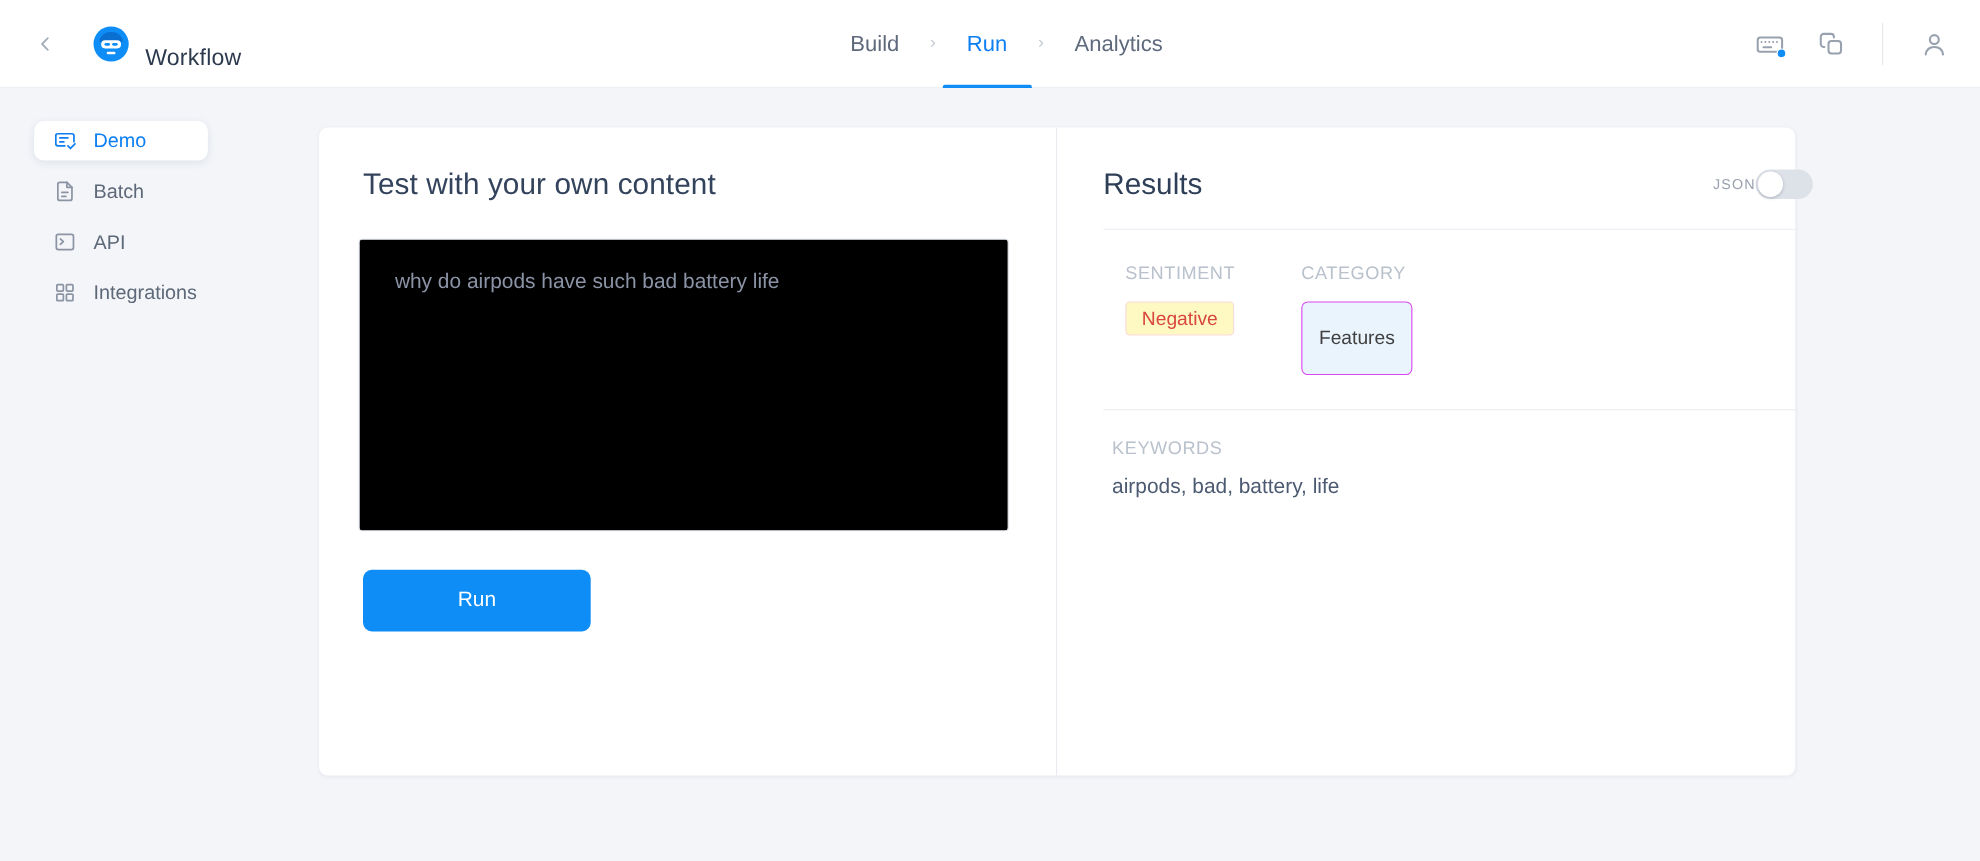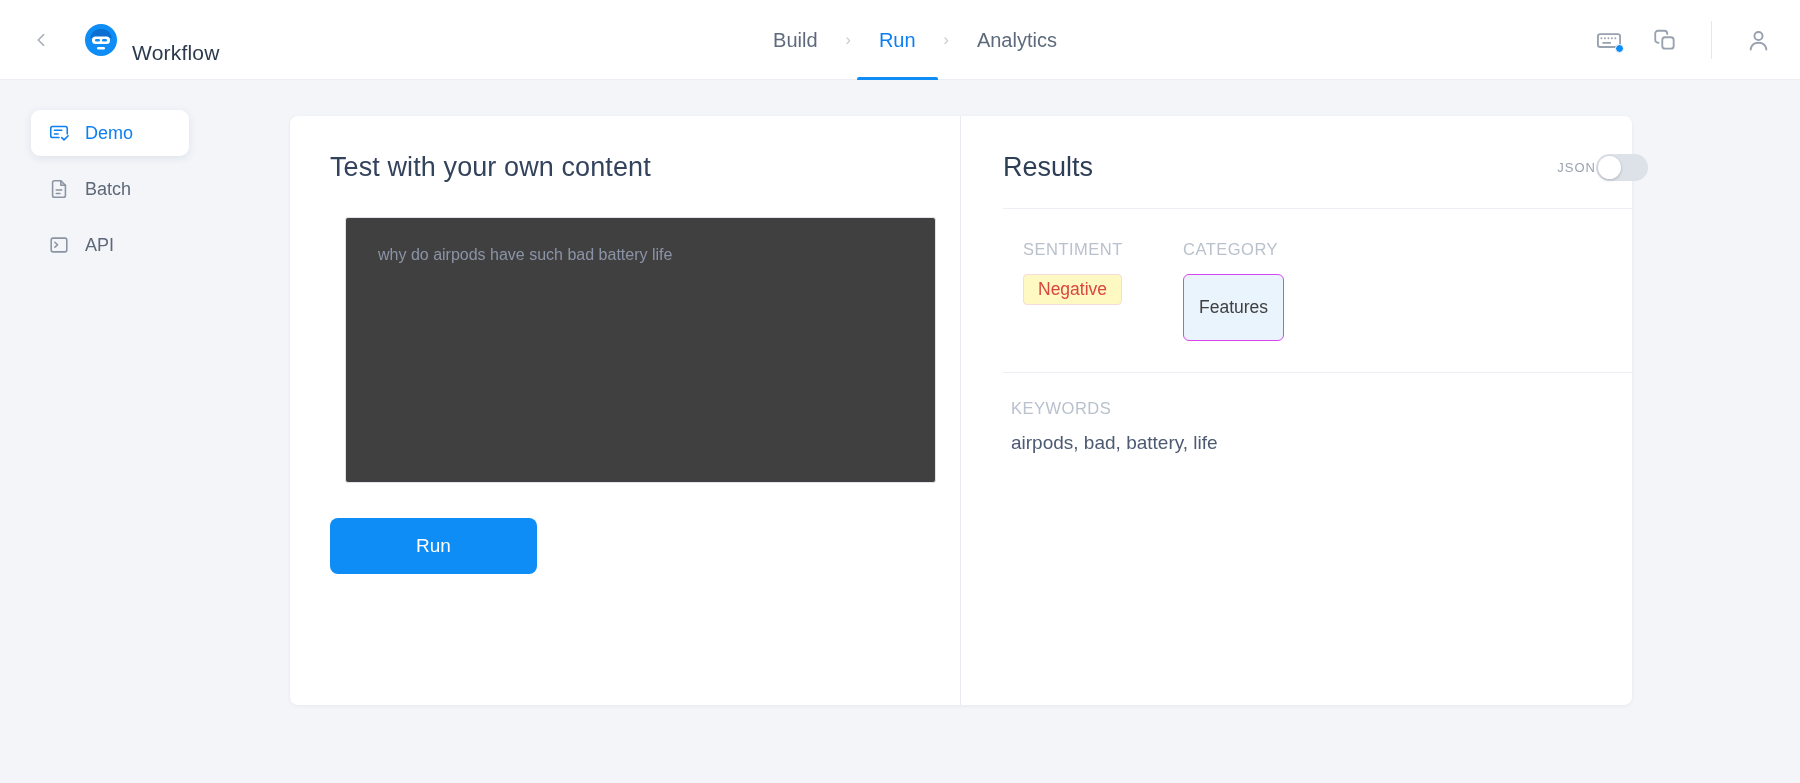--- a/index.html
+++ b/index.html
@@ -53,21 +53,21 @@
     color:#98a1ae; cursor:pointer; background:none; border:none; position:relative;
   }
   .v-divider { width:1px; height:38px; background:#e4e7ec; margin:0 8px; }
   .notif-dot {
     position:absolute; right:3px; bottom:5px; width:9px; height:9px;
     border-radius:50%; background:#0d8df5; border:1.5px solid #fff;
   }
   
   .sidebar { position:absolute; left:31px; top:110px; width:158px; }
   .side-item {
-    width:158px; height:46px; display:flex; align-items:center;
+    width:158px; height:36px; display:flex; align-items:center;
     margin-bottom:10px; border-radius:9px; cursor:pointer;
     color:#5d6878; font-size:18px; background:none; border:none; font-family:inherit;
     padding:0 0 0 17px; text-align:left;
   }
   .side-item .s-icon { width:22px; height:22px; margin-right:15px; color:#8b94a3; flex:none; }
   .side-item.active {
     background:#ffffff; color:#0d7ff2;
     box-shadow:0 2px 8px rgba(40,60,90,.10);
   }
   .side-item.active .s-icon { color:#0d7ff2; }
@@ -80,24 +80,24 @@
   .pane-left { position:absolute; left:0; top:0; width:670px; height:589px; }
   .pane-right {
     position:absolute; left:670px; top:0; width:712px; height:589px;
     border-left:1px solid #e8ebf0;
   }
   .test-heading {
     position:absolute; left:40px; top:36px;
     font-size:27px; font-weight:500; color:#33435c; letter-spacing:.1px;
   }
   .test-input {
-    position:absolute; left:55px; top:101px; width:591px; height:266px;
+    position:absolute; left:36px; top:101px; width:591px; height:266px;
     border:1px solid #e0e4ea; border-radius:3px; resize:none;
-    padding:26px 32px; font-family:inherit; font-size:16px; line-height:1.4;
-    color:#8b93a6; outline:none; background:#404040;
+    padding:26px 32px; font-family:inherit; font-size:19px; line-height:1.4;
+    color:#8b93a6; outline:none; background:#000000;
   }
   .run-btn {
     position:absolute; left:40px; top:402px; width:207px; height:56px;
     background:#0d8df5; border:none; border-radius:8px; cursor:pointer;
     color:#ffffff; font-size:19px; font-family:inherit;
   }
   
   .results-heading {
     position:absolute; left:42px; top:36px;
     font-size:27px; font-weight:500; color:#2e3e57;
@@ -231,20 +231,31 @@
   <button class="side-item">
     <span class="s-icon">
       <svg width="22" height="22" viewBox="0 0 24 24" fill="none" stroke="currentColor" stroke-width="1.7" stroke-linecap="round" stroke-linejoin="round">
         <rect x="3.5" y="4.5" width="17" height="15" rx="2"></rect>
         <polyline points="7.5 9 10.5 11.7 7.5 14.4"></polyline>
       </svg>
     </span>
     <span>API</span>
   </button>
 
+  <button class="side-item">
+    <span class="s-icon">
+      <svg width="22" height="22" viewBox="0 0 24 24" fill="none" stroke="currentColor" stroke-width="1.7" stroke-linejoin="round">
+        <rect x="4" y="4" width="6.5" height="6.5" rx="1"></rect>
+        <rect x="13.5" y="4" width="6.5" height="6.5" rx="1"></rect>
+        <rect x="4" y="13.5" width="6.5" height="6.5" rx="1"></rect>
+        <rect x="13.5" y="13.5" width="6.5" height="6.5" rx="1"></rect>
+      </svg>
+    </span>
+    <span>Integrations</span>
+  </button>
 </div>
 
 <div class="card">
 
   <div class="pane-left">
     <div class="test-heading">Test with your own content</div>
     <textarea class="test-input" spellcheck="false" style="">why do airpods have such bad battery life</textarea>
     <button class="run-btn">Run</button>
   </div>
 

